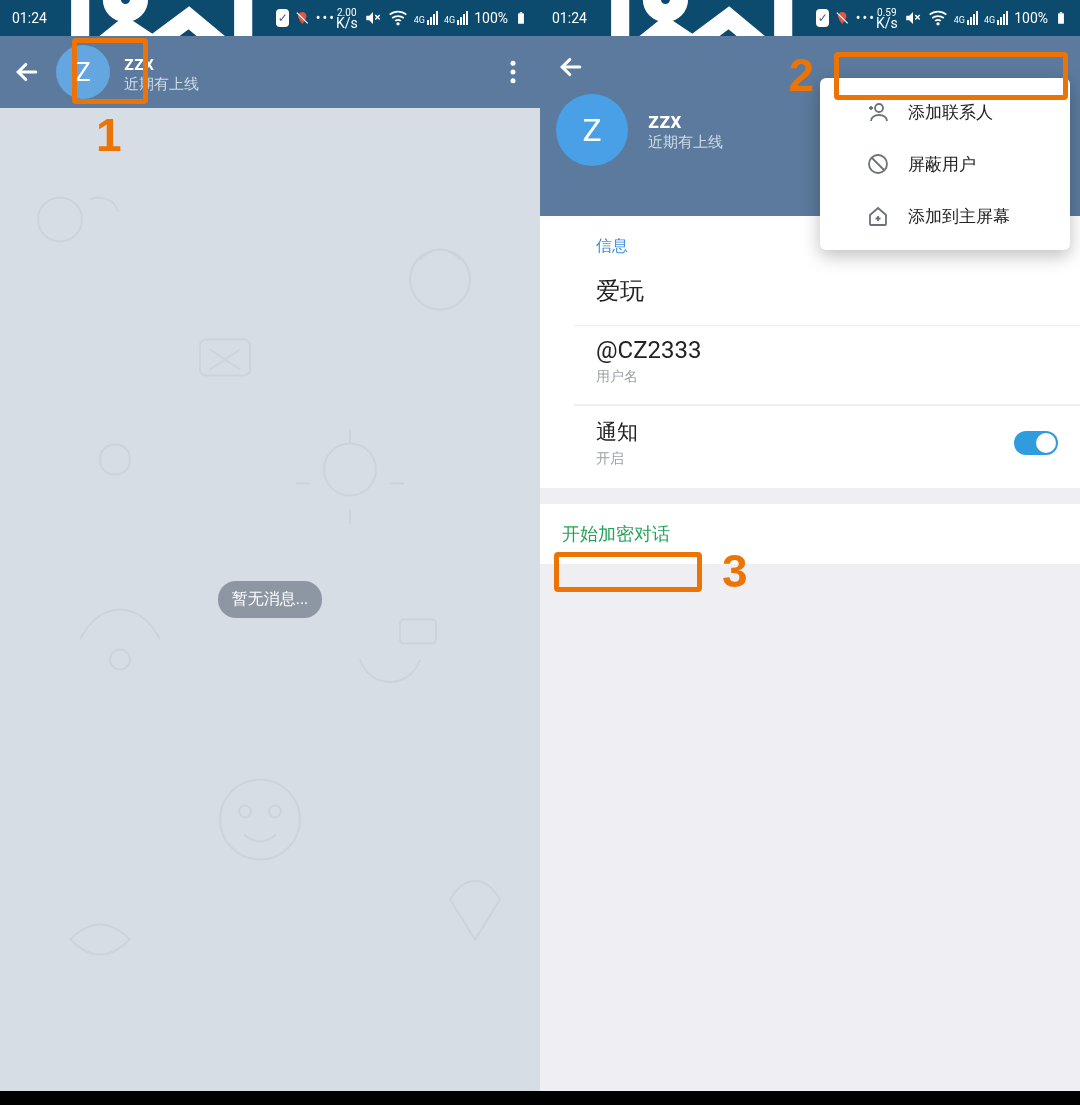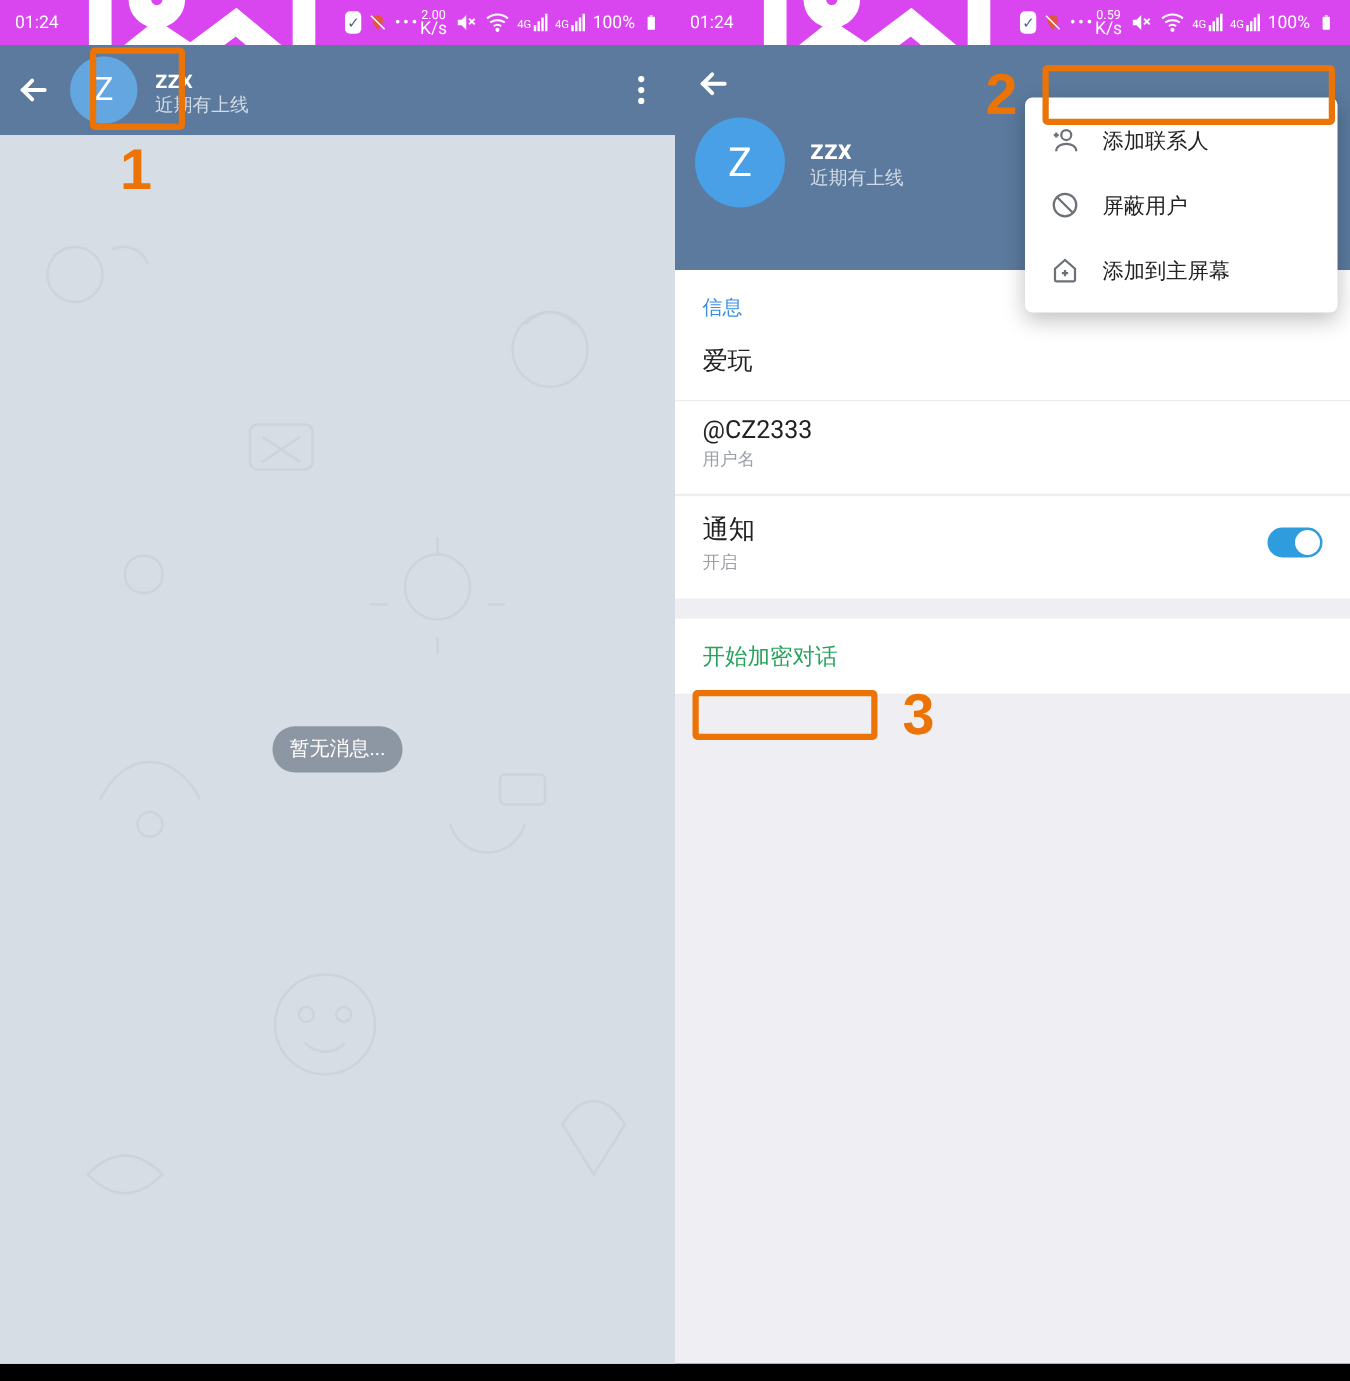--- a/index.html
+++ b/index.html
@@ -1,21 +1,21 @@
 <!DOCTYPE html>
 <html><head>
 <meta charset="utf-8">
 <style>
   * { box-sizing: border-box; margin: 0; padding: 0; }
   body { font-family: -apple-system, "Segoe UI", Roboto, Helvetica, Arial, sans-serif; background: #fff; }
   .wrap { width: 1080px; height: 1105px; display: flex; position: relative; }
   .phone { width: 540px; height: 1105px; position: relative; display: flex; flex-direction: column; background: #eceff4; overflow: hidden; }
 
   
-  .statusbar { height: 36px; display: flex; align-items: center; justify-content: space-between; padding: 0 12px; background: #d946ef; color: #fff; font-size: 14px; }
+  .statusbar { height: 36px; display: flex; align-items: center; justify-content: space-between; padding: 0 12px; background: #0c4a6e; color: #fff; font-size: 14px; }
   .sb-left, .sb-right { display: flex; align-items: center; gap: 6px; }
   .sb-icon { display: inline-flex; align-items: center; justify-content: center; }
   .sb-speed { font-size: 10px; line-height: 10px; text-align: center; }
   .sb-speed .unit { display: block; font-size: 14px; }
   .sb-dot { width: 18px; height: 18px; background:#fff; border-radius:4px; display:flex; align-items:center; justify-content:center; font-size:12px; color:#486487; }
   .sb-red { color:#e15544; }
 
   
   .header { height: 72px; background: #5b7a9d; display: flex; align-items: center; padding: 0 12px; color: #fff; position: relative; }
   .hdr-back { width: 30px; height: 30px; display: flex; align-items: center; justify-content: center; cursor: pointer; }
@@ -41,29 +41,29 @@
 
   
   .profile-header { height: 180px; background: #5b7a9d; position: relative; color:#fff; padding: 10px 16px 0 16px; }
   .prof-back { position:absolute; top:16px; left:16px; width:30px; height:30px; display:flex; align-items:center; justify-content:center; cursor:pointer; }
   .prof-row { display:flex; align-items:center; margin-top:48px; }
   .prof-avatar { width: 72px; height: 72px; border-radius:50%; background:#49a0e6; display:flex; align-items:center; justify-content:center; font-size:32px; color:#fff; }
   .prof-name { font-size:22px; font-weight:600; }
   .prof-status { font-size:15px; color:#d1dbe6; }
 
   .popup { position:absolute; top:42px; right:10px; width:250px; background:#fff; border-radius:6px; box-shadow:0 6px 18px rgba(0,0,0,0.25); padding:8px 0; z-index:5; }
-  .popup-item { display:flex; align-items:center; gap:18px; padding:14px 20px; font-size:17px; color:#222; cursor:pointer; }
+  .popup-item { display:flex; align-items:center; gap:18px; padding:14px 20px; font-size:17px; color:#222; cursor:pointer;margin-left:26px; }
   .popup-icon { width:24px; height:24px; color:#6c7179; display:flex; align-items:center; justify-content:center; }
 
-  .content { background:#fff; }
+  .content { background:#fff;padding-left:34px; }
   .section { padding:20px 22px 8px; }
   .sect-title { color:#3a8de0; font-size:16px; font-weight:500; }
   .info-block { padding: 10px 22px 18px; border-bottom:1px solid #ededed; }
   .info-block:last-child { border-bottom:none; }
-  .info-val { font-size:20px; color:#222; }
+  .info-val { font-size:24px; color:#222; }
   .info-lbl { font-size:14px; color:#9b9fa6; margin-top:4px; }
   .notif-row { display:flex; align-items:center; justify-content:space-between; padding:12px 22px 20px; border-top:1px solid #f0f0f0; }
   .notif-col .info-val { font-size:21px; }
   .toggle { width:44px; height:24px; background:#2f9cde; border-radius:12px; position:relative; cursor:pointer; }
   .toggle::after { content:""; position:absolute; right:2px; top:2px; width:20px; height:20px; border-radius:50%; background:#fff; }
   .gap-strip { height:16px; background:#efeff3; }
   .action-row { padding:18px 22px; background:#fff; font-size:18px; color:#25a35a; cursor:pointer; border-bottom:1px solid #eee; }
   .filler { flex:1; background:#efeff3; }
 
   

